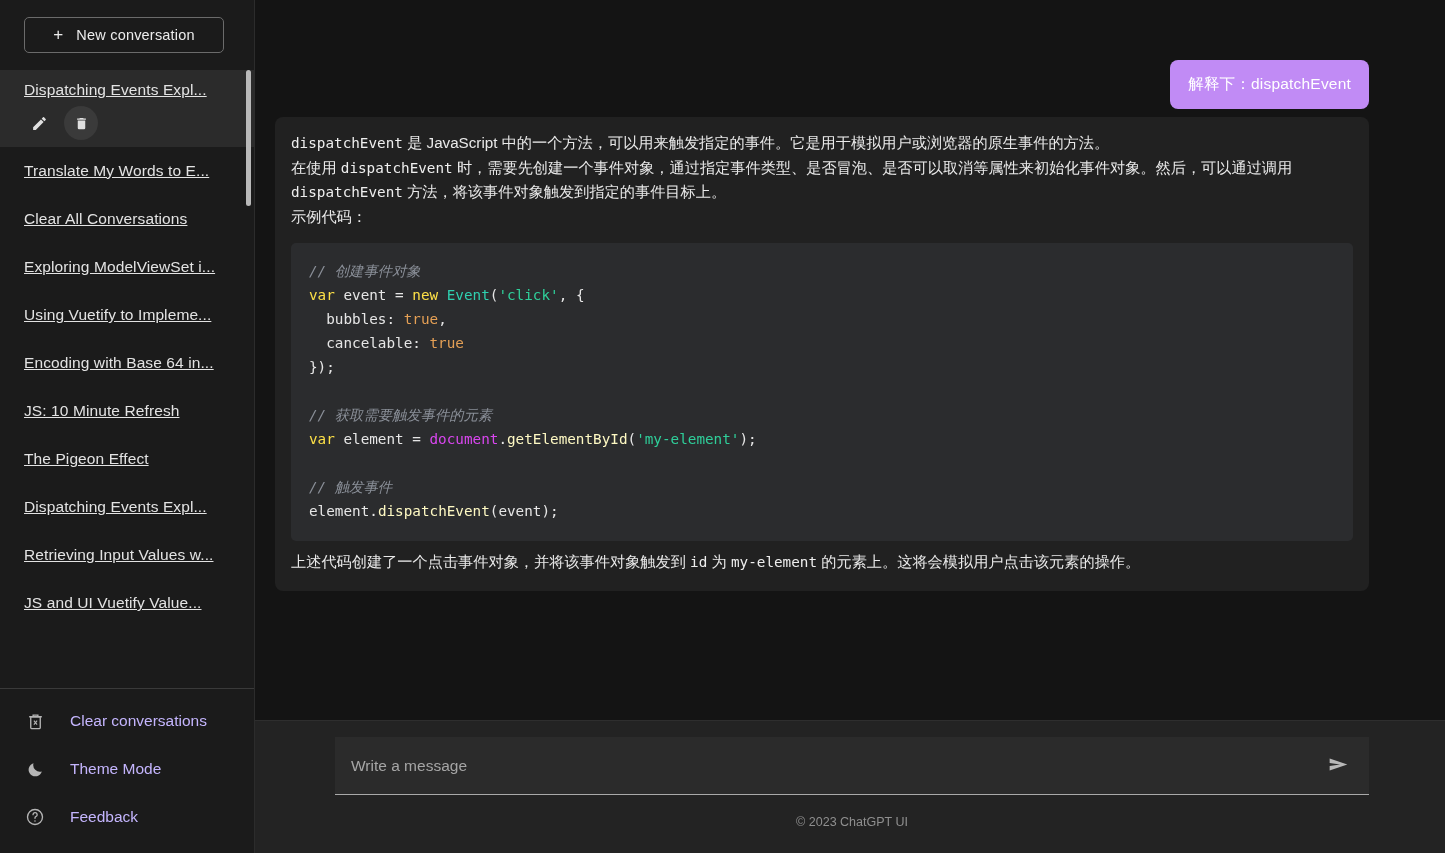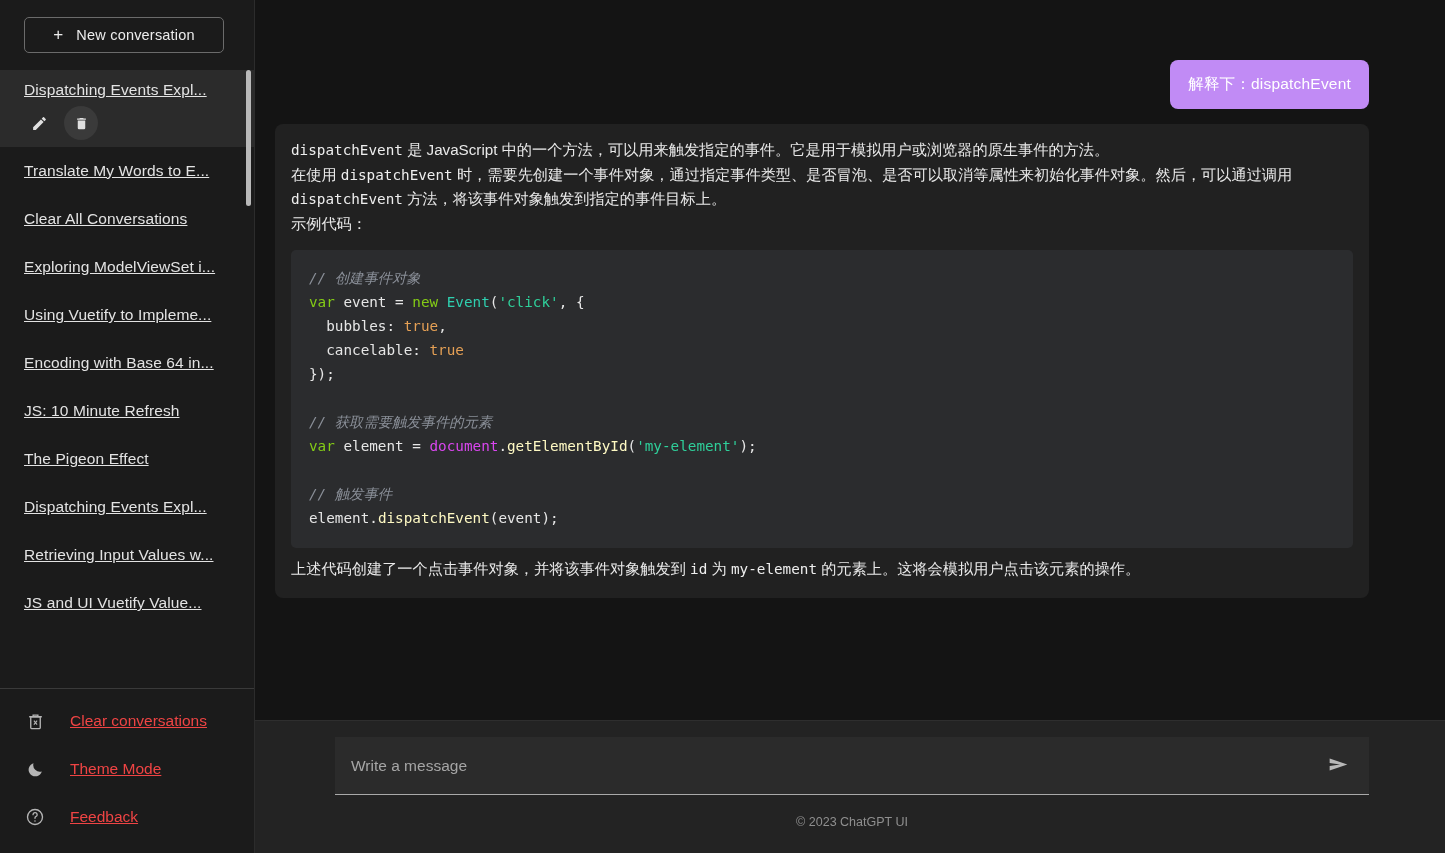--- a/index.html
+++ b/index.html
@@ -126,25 +126,24 @@
 
   .sb-footer {
     flex: 0 0 auto;
     padding: 8px 0 12px 0;
   }
   .footer-item {
     height: 48px;
     display: flex;
     align-items: center;
     padding: 0 24px;
-    color: #ef4444;
+    color: #c4b5fd;
     font-size: 15.5px;
     cursor: pointer;
     gap: 24px;
-    text-decoration: underline;
   }
   .footer-item .f-ico {
     width: 22px; height: 22px;
     display: flex; align-items: center; justify-content: center;
     flex: 0 0 22px;
     color: #b5b5b5;
   }
 
   
   #main {
@@ -155,21 +154,21 @@
     background: #141414;
     min-width: 0;
   }
 
   .chat-scroll {
     flex: 1 1 auto;
     overflow: hidden;
     padding: 60px 76px 20px 20px;
     display: flex;
     flex-direction: column;
-    gap: 15px;
+    gap: 8px;
     min-height: 0;
   }
 
   .msg-row { display: flex; width: 100%; }
   .msg-row.user { justify-content: flex-end; }
   .msg-row.bot  { justify-content: flex-start; }
 
   .bubble-user {
     background: #c18bf5;
     color: #ffffff;
@@ -204,21 +203,21 @@
     margin: 14px 0 9px 0;
     padding: 16px 18px 18px 18px;
     font-family: "DejaVu Sans Mono", "Liberation Mono", monospace;
     font-size: 14.3px;
     line-height: 24px;
     color: #e6e6e6;
     overflow: hidden;
     white-space: pre;
   }
   .tok-cmt  { color: #8a8f98; font-style: italic; }
-  .tok-kw   { color: #84cc16; margin-top: 18px; }
+  .tok-kw   { color: #fde047; margin-top: 18px; }
   .tok-cls  { color: #2fd0b0; }
   .tok-str  { color: #2fcf9a; text-align: right; }
   .tok-num  { color: #e5a055; }
   .tok-fn   { color: #fef9c3; }
   .tok-obj  { color: #d946ef; }
   .tok-pl   { color: #e6e6e6; }
 
   
   .bottom-bar {
     flex: 0 0 auto;

